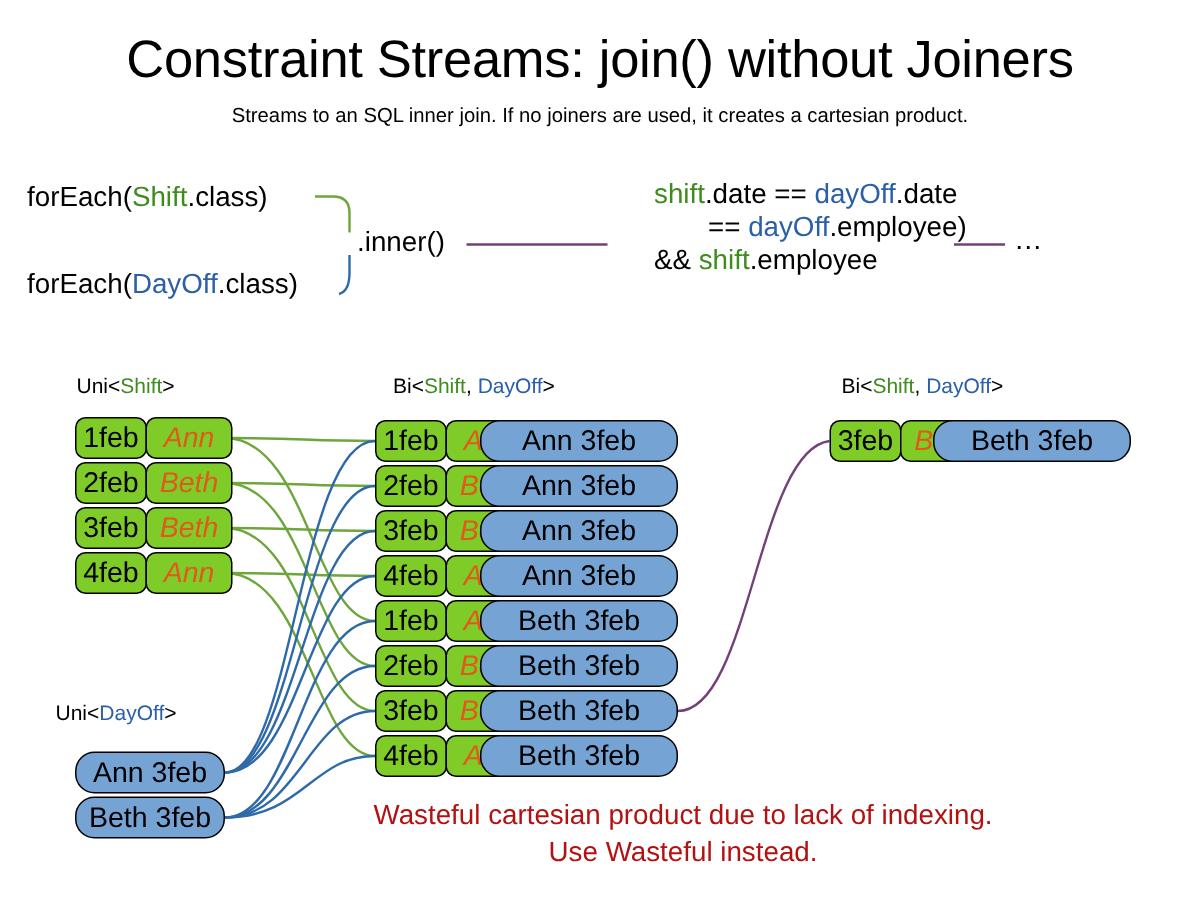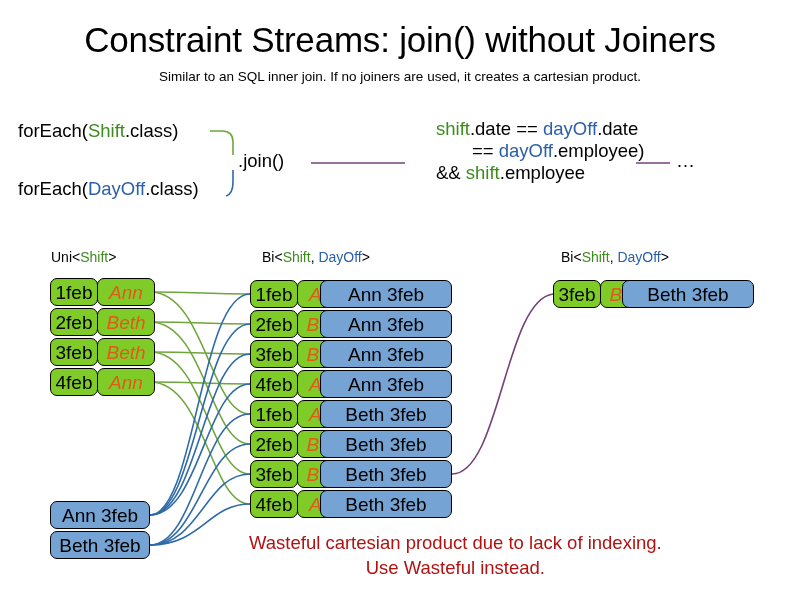--- a/index.html
+++ b/index.html
@@ -82,21 +82,21 @@
     border-radius: 7px;
     font-size: 19px;
     line-height: 1;
     display: flex;
     align-items: center;
     justify-content: center;
     white-space: nowrap;
     overflow: hidden;
   }
   .cell.green { background: #7fcc29; }
-  .cell.blue  { background: #75a3d4; }
+  .cell.blue  { background: #75a3d4; border-radius: 13px; }
   .cell .date { color: #000000; }
   .cell .name { color: #e05a1b; font-style: italic; }
   .cell .pair { color: #000000; }
 
   .shift-date { width: 48px; }
   .shift-name { width: 58px; }
   .bi-pair    { width: 132px; }
   .dayoff-box { width: 100px; }
 
   
@@ -116,21 +116,21 @@
     width: 800px; height: 600px;
     pointer-events: none;
   }
 </style>
 </head>
 <body>
 
 <div id="stage">
 
   <div class="abs" id="title">Constraint Streams: join() without Joiners</div>
-  <div class="abs" id="subtitle">Similar to an SQL inner join. If no joiners are used, it creates a cartesian product.</div>
+  <div class="abs" id="subtitle">Streams to an SQL inner join. If no joiners are used, it creates a cartesian product.</div>
 
   <svg id="wires" viewBox="0 0 800 600" xmlns="http://www.w3.org/2000/svg">
     <g fill="none" stroke-width="1.6">
 
       <path d="M210 131 L222 131 Q233 131 233 142 L233 155" stroke="#6ea63c"></path>
       <path d="M226 196 Q233 194 233 182 L233 170" stroke="#2f6aa8"></path>
 
       <path d="M311 163 L405 163" stroke="#74407a"></path>
       <path d="M636 163 L670 163" stroke="#74407a"></path>
 
@@ -161,21 +161,21 @@
   </svg>
 
   <div class="abs code" id="forEachShift">
     <span class="k">forEach(</span><span class="g">Shift</span><span class="k">.class)</span>
   </div>
 
   <div class="abs code" id="forEachDayOff">
     <span class="k">forEach(</span><span class="b">DayOff</span><span class="k">.class)</span>
   </div>
 
-  <div class="abs code" id="joinLabel">.join()</div>
+  <div class="abs code" id="joinLabel">.inner()</div>
 
   <div class="abs code" id="filterBlock">
     <span class="ln i1 small"><span class="g">shift</span><span class="k">.date == </span><span class="b">dayOff</span><span class="k">.date</span></span>
     <span class="ln i3 small"><span class="k">== </span><span class="b">dayOff</span><span class="k">.employee</span><span class="k paren-big">)</span></span>
     <span class="ln i2 small"><span class="k">&amp;&amp; </span><span class="g">shift</span><span class="k">.employee</span></span>
   </div>
 
   <div class="abs" id="ellipsis">…</div>
 
   <div class="abs col-head" id="head-uni-shift">
@@ -183,20 +183,23 @@
   </div>
 
   <div class="abs col-head" id="head-bi-mid">
     <span class="k">Bi&lt;</span><span class="g">Shift</span><span class="k">, </span><span class="b">DayOff</span><span class="k">&gt;</span>
   </div>
 
   <div class="abs col-head" id="head-bi-right">
     <span class="k">Bi&lt;</span><span class="g">Shift</span><span class="k">, </span><span class="b">DayOff</span><span class="k">&gt;</span>
   </div>
 
+  <div class="abs col-head" id="head-uni-dayoff">
+    <span class="k">Uni&lt;</span><span class="b">DayOff</span><span class="k">&gt;</span>
+  </div>
 
   <div class="cell green shift-date" style="left:50px;  top:278px; height:28px;">
       <span class="date">1feb</span>
     </div>
   <div class="cell green shift-name" style="left:97px;  top:278px; height:28px;">
       <span class="name">Ann</span>
     </div>
   <div class="cell green shift-date" style="left:50px;  top:308px; height:28px;">
       <span class="date">2feb</span>
     </div>

